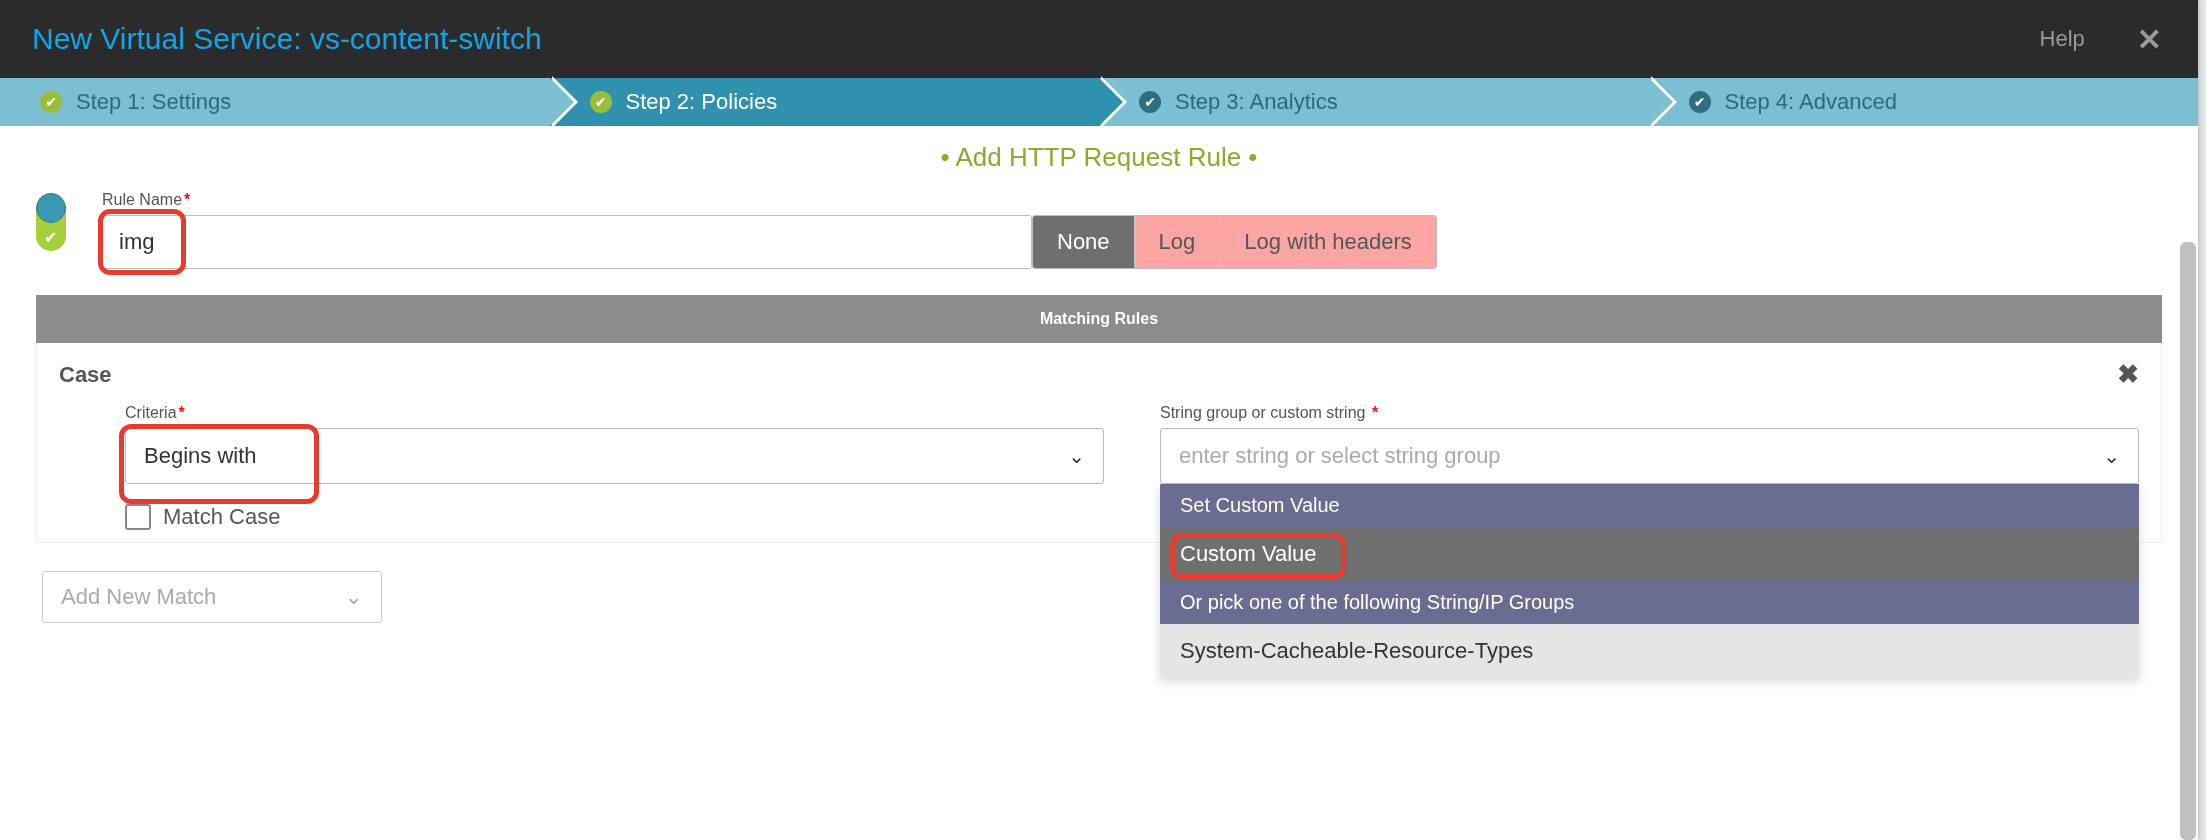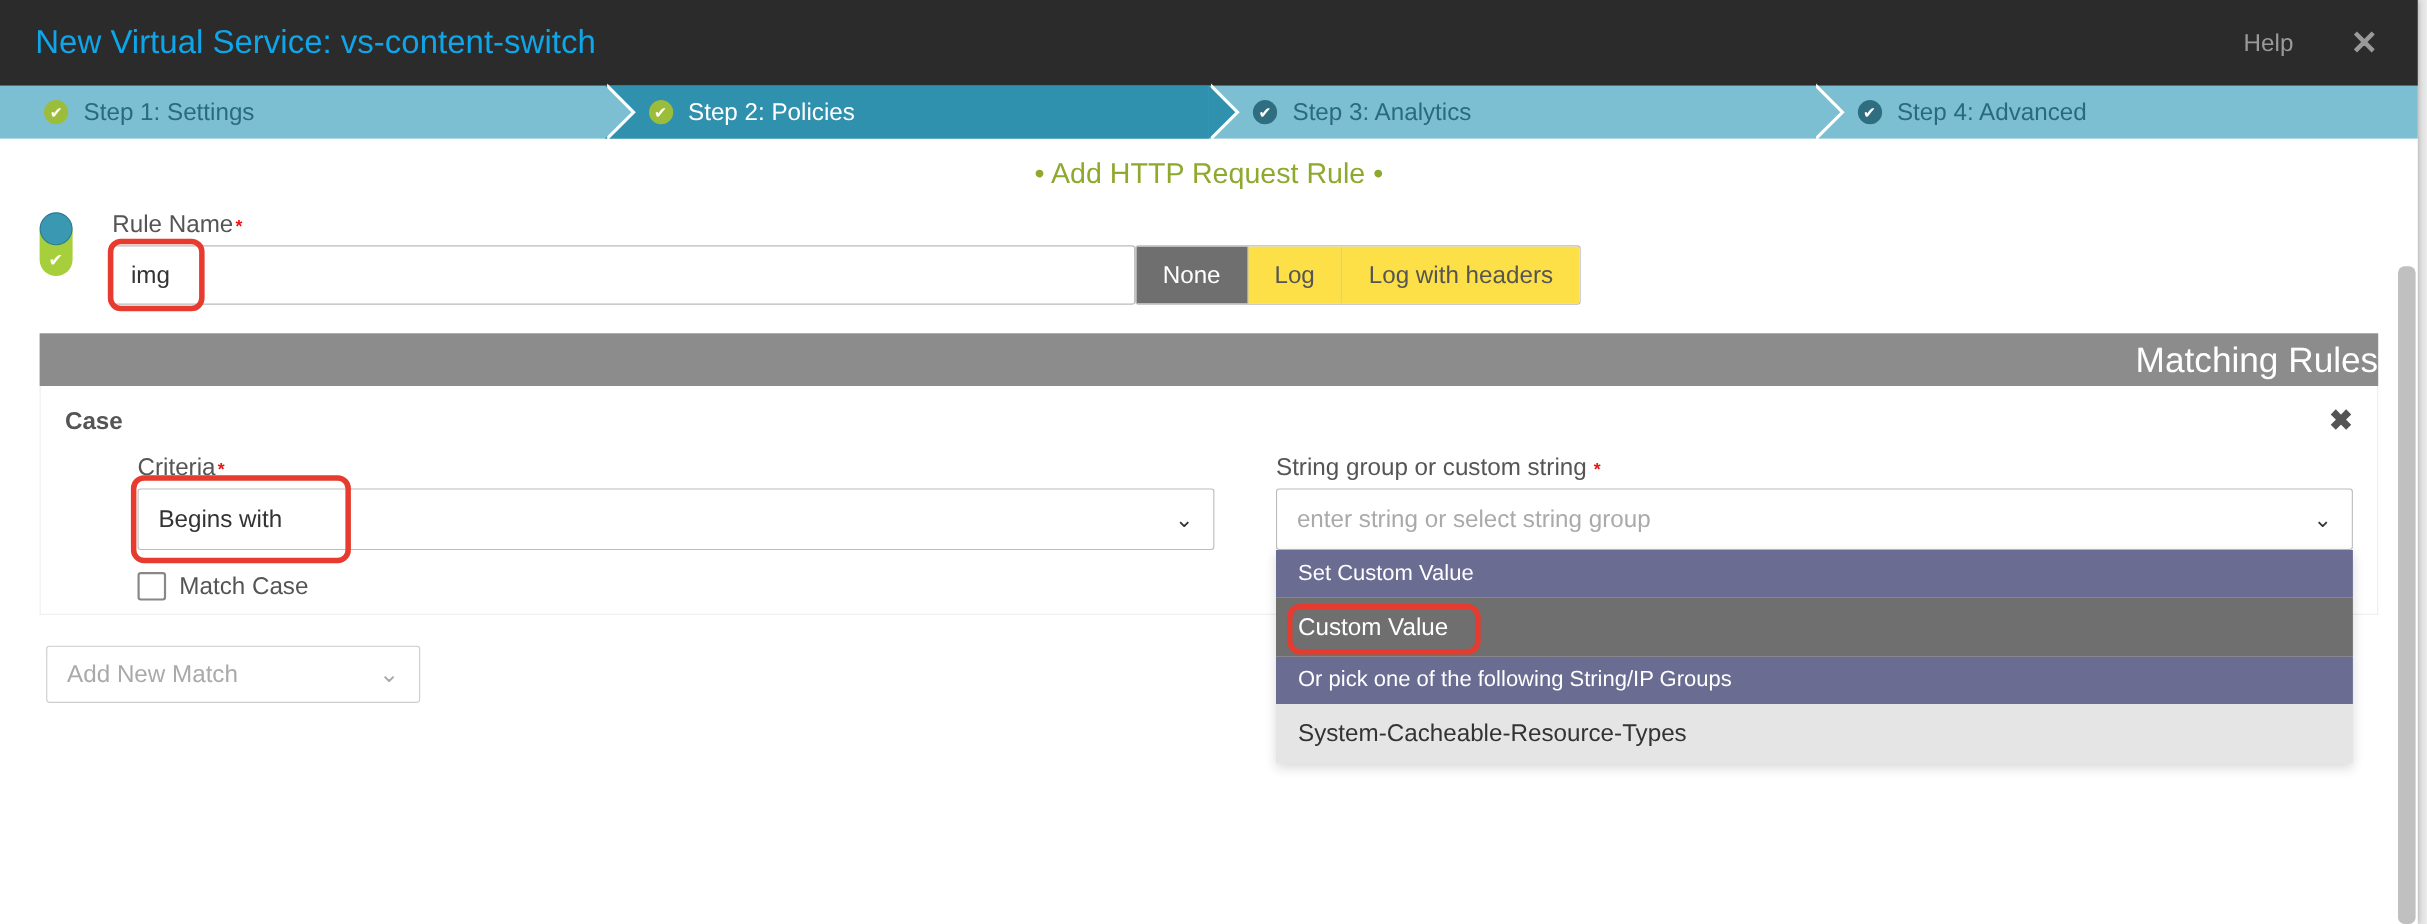--- a/index.html
+++ b/index.html
@@ -49,41 +49,41 @@
   .form-area { padding: 0 36px 0 36px; position:relative; }
   .toggle-col {
     position:absolute; left:36px; top:4px; width:34px;
   }
   .toggle {
     width:30px;height:56px;border-radius:16px;background:#a7cf3b;position:relative;
   }
   .toggle-knob{ width:30px;height:30px;border-radius:50%;background:#3b98b3;position:absolute;top:-2px;left:0;border:1px solid #2a7a93;}
   .toggle-check{position:absolute;bottom:4px;left:8px;color:#fff;font-size:16px;}
   .rule-name-block{ margin-left:66px; }
-  .field-label{ font-size:22px;color:#555; }
+  .field-label{ font-size:16px;color:#555; }
   .req{ color:#e11; font-weight:bold; margin-left:2px;}
   .rule-row{ display:flex; align-items:flex-end; margin-top:6px;}
   .rule-name-input {
     width:930px; height:54px; font-size:22px; padding:0 16px;
     border:1px solid #bbb; border-radius:3px; color:#333;
   }
   .rule-name-wrapper{ position:relative; width:930px; height:54px;}
   .rule-name-wrapper input{ position:absolute; inset:0; }
   .rule-name-red-box{
     position:absolute; left:-4px; top:-6px; width:88px; height:66px;
     border:5px solid #e63b2e; border-radius:12px; pointer-events:none;
   }
   .seg-group{ display:flex; border:1px solid #bbb; border-radius:3px; overflow:hidden; height:54px;}
-  .seg-btn{ padding:0 24px; font-size:22px; background:#fde047; color:#555; border:none; border-right:1px solid #ccc; cursor:pointer;}
+  .seg-btn{ padding:0 24px; font-size:22px; background:#fca5a5; color:#555; border:none; border-right:1px solid #ccc; cursor:pointer;}
   .seg-btn:last-child{border-right:none;}
   .seg-btn.active{ background:#6f6f6f; color:#fff;}
   
   .section-bar{
-    margin-top:26px; background:#8c8c8c; color:#fff; font-size:32px; font-weight:400;
-    text-align:right; height:48px; line-height:48px;
+    margin-top:26px; background:#8c8c8c; color:#fff; font-size:16px; font-weight:700;
+    text-align:center; height:48px; line-height:48px;
   }
   .match-panel{ background:#fff; padding:16px 22px 12px; border:1px solid #eee; border-top:none;}
   .match-panel-header{ display:flex; justify-content:space-between; align-items:center; font-size:22px; font-weight:600; color:#555; padding-bottom:14px;}
   .match-close{ font-size:26px; font-weight:900; cursor:pointer;}
   .match-grid{ display:flex; gap:56px; padding-left:66px;}
   .match-col{ flex:1; min-width:0;}
   .select-box{
     height:56px; border:1px solid #bbb; border-radius:3px; display:flex; align-items:center;
     padding:0 18px; font-size:22px; color:#333; justify-content:space-between; cursor:pointer;
     background:#fff;

